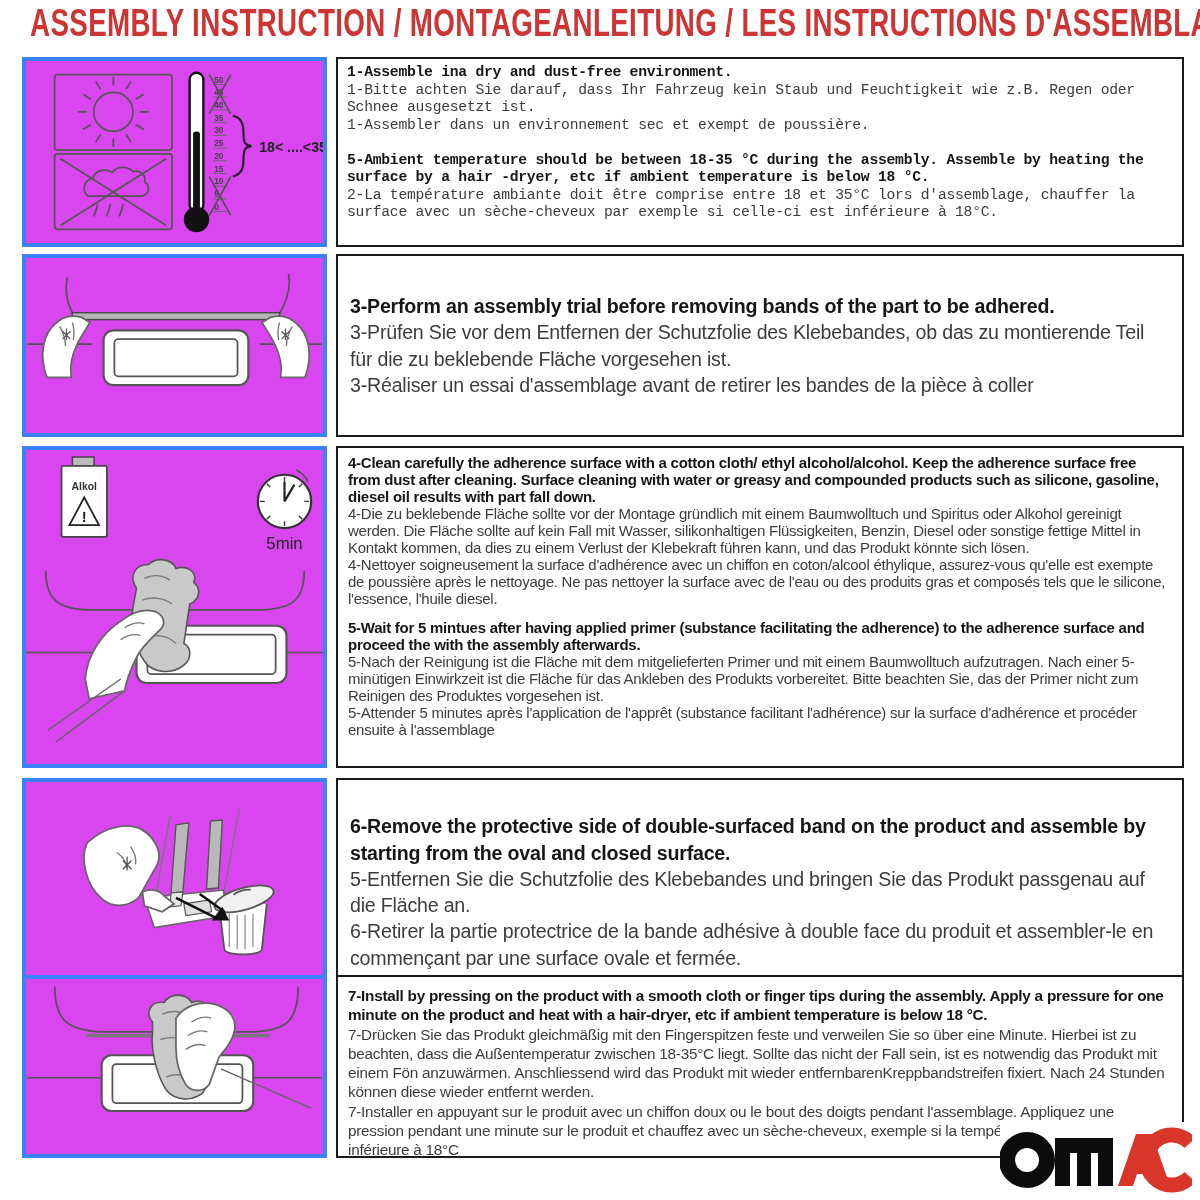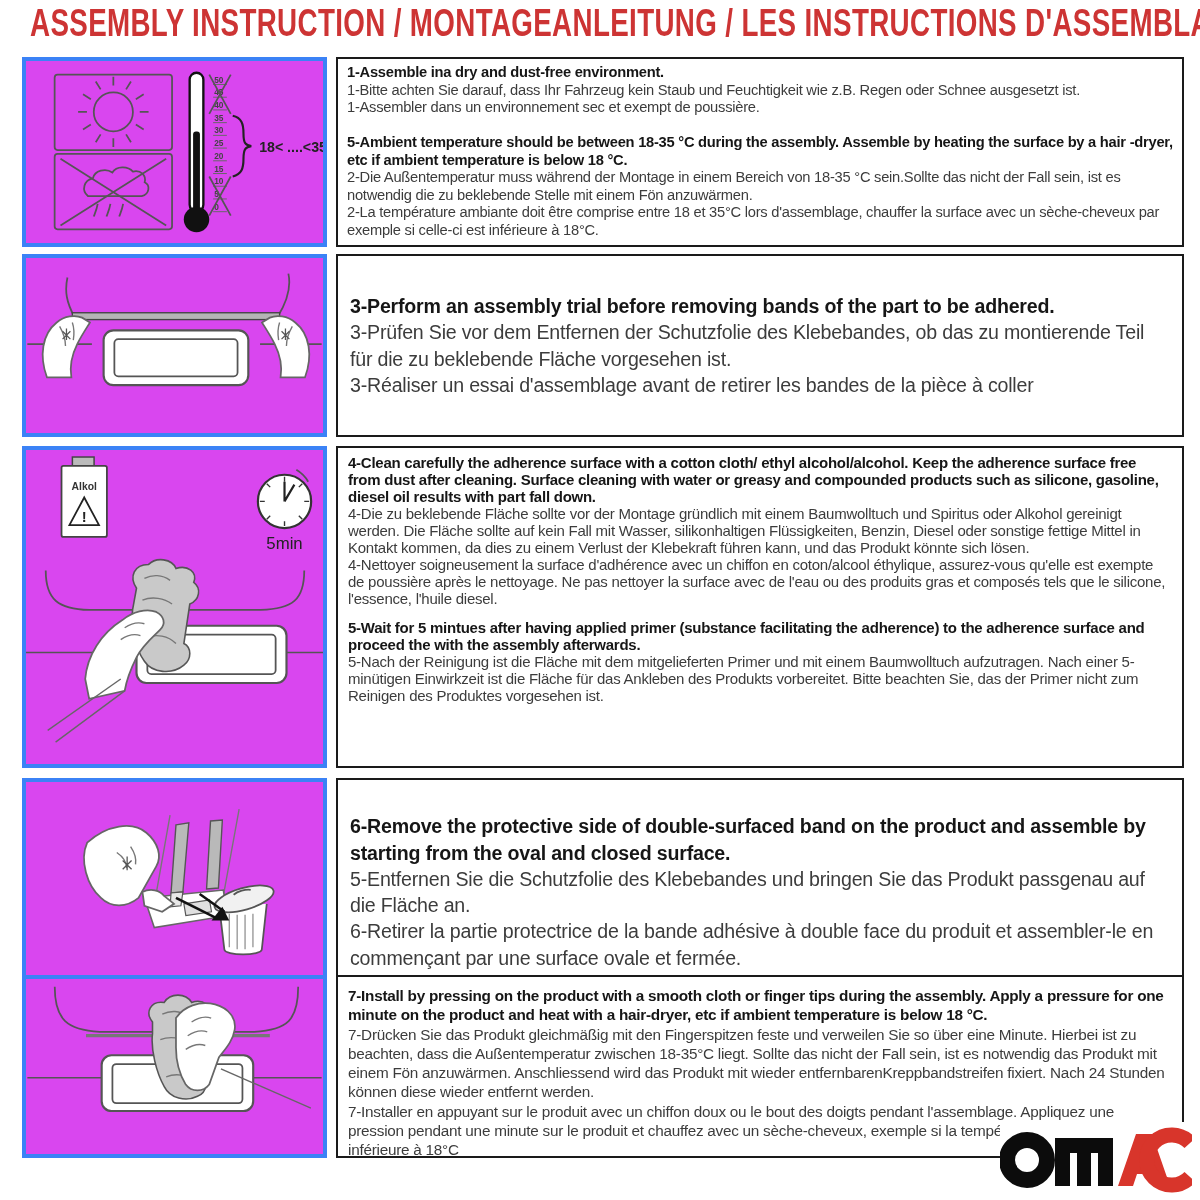--- a/index.html
+++ b/index.html
@@ -9,21 +9,21 @@
          color:#cd3434;white-space:nowrap;transform:scaleX(0.73);transform-origin:0 0;
          letter-spacing:0.5px;}
   .row{position:absolute;left:0;width:1200px;}
   .fig{position:absolute;left:22px;top:0;bottom:0;width:305px;box-sizing:border-box;
        border:4px solid #3b82f6;background:#d946ef;}
   .fig svg{width:100%;height:100%;display:block;}
   .txt{position:absolute;left:336px;top:0;bottom:0;width:848px;box-sizing:border-box;
        border:2px solid #1a1a1a;background:#fff;overflow:hidden;}
   .p{margin:0;color:#3c3c3c;}
   .p.b{color:#161616;font-weight:bold;}
-  .sm{font-size:14.7px;line-height:1.2;padding:5px 9px;letter-spacing:-0.25px;}
+  .sm{font-size:14.7px;line-height:1.2;padding:5px 9px;letter-spacing:-0.25px;font-family:Liberation Mono, monospace;}
   .md{font-size:15px;line-height:1.13;padding:7px 10px;letter-spacing:-0.25px;}
   .md5{font-size:15.3px;line-height:1.26;padding:9px 10px;letter-spacing:-0.25px;}
   .lg{font-size:19.6px;line-height:1.34;padding:0 12px;display:flex;flex-direction:column;
       justify-content:center;letter-spacing:-0.2px;}
   .gap{height:17px;}
   .gap3{height:13px;}
   .logo{position:absolute;left:1000px;top:1122px;width:192px;height:72px;background:#fff;z-index:3;}
   .logo svg{width:100%;height:100%;display:block;}
   .ln{stroke:#555;stroke-width:1.8;fill:none;}
   .hand{fill:#fff;stroke:#666;stroke-width:1.8;}
@@ -78,21 +78,20 @@
           <text x="237" y="93" font-size="14.5" font-weight="bold" fill="#222">18&lt; ....&lt;35 C</text>
         </g>
       </svg>
     </div>
     <div class="txt sm">
       <p class="p b">1-Assemble ina dry and dust-free environment.</p>
       <p class="p">1-Bitte achten Sie darauf, dass Ihr Fahrzeug kein Staub und Feuchtigkeit wie z.B. Regen oder Schnee ausgesetzt ist.</p>
       <p class="p">1-Assembler dans un environnement sec et exempt de poussière.</p>
       <div class="gap"></div>
       <p class="p b">5-Ambient temperature should be between 18-35 °C  during the assembly. Assemble by heating the surface by a hair -dryer, etc if ambient temperature is below 18 °C.</p>
-      <p class="p">2-Die Außentemperatur muss während der Montage in einem Bereich von 18-35 °C  sein.Sollte das nicht der Fall sein, ist es notwendig die zu beklebende Stelle mit einem Fön anzuwärmen.</p>
       <p class="p">2-La température ambiante doit être comprise entre 18 et 35°C lors d'assemblage, chauffer la surface avec un sèche-cheveux par exemple si celle-ci est inférieure à 18°C.</p>
     </div>
   </section>
 
   <section class="row" style="top:254px;height:183px;">
     <div class="fig">
       <svg viewBox="0 0 301 179">
         <path class="ln" d="M0 88 L66 88 M238 88 L301 88"></path>
         <g>
           <path class="ln" d="M48 60 C40 45 38 34 41 20 M256 60 C266 44 270 30 267 16"></path>
@@ -156,20 +155,21 @@
         </g>
       </svg>
     </div>
     <div class="txt md">
       <p class="p b">4-Clean carefully the adherence surface with a cotton cloth/ ethyl alcohol/alcohol. Keep the adherence surface free from dust after cleaning. Surface cleaning with water or greasy and compounded products such as silicone, gasoline, diesel oil results with part fall down.</p>
       <p class="p">4-Die zu beklebende Fläche sollte vor der Montage gründlich mit einem Baumwolltuch und Spiritus oder Alkohol gereinigt werden. Die Fläche sollte auf kein Fall mit Wasser, silikonhaltigen Flüssigkeiten, Benzin, Diesel oder sonstige fettige Mittel in Kontakt kommen, da dies zu einem Verlust der Klebekraft führen kann, und das Produkt könnte sich lösen.</p>
       <p class="p">4-Nettoyer soigneusement la surface d'adhérence avec un chiffon en coton/alcool éthylique, assurez-vous qu'elle est exempte de poussière après le nettoyage. Ne pas nettoyer la surface avec de l'eau ou des produits gras et composés tels que le silicone, l'essence, l'huile diesel.</p>
       <div class="gap3"></div>
       <p class="p b">5-Wait for 5 mintues after having applied primer (substance facilitating the adherence) to the adherence surface and proceed the with the assembly afterwards.</p>
       <p class="p">5-Nach der Reinigung ist die Fläche mit dem mitgelieferten Primer und mit einem Baumwolltuch aufzutragen. Nach einer 5-minütigen Einwirkzeit ist die Fläche für das Ankleben des Produkts vorbereitet. Bitte beachten Sie, das der Primer nicht zum Reinigen des Produktes vorgesehen ist.</p>
+      <p class="p">5-Attender 5 minutes après l'application de l'apprêt (substance facilitant l'adhérence) sur la surface d'adhérence et procéder ensuite à l'assemblage</p>
     </div>
   </section>
 
   <section class="row" style="top:778px;height:228px;">
     <div class="fig">
       <svg viewBox="0 0 301 184">
         <path stroke="#777" stroke-width="1.4" fill="none" d="M146 14 L128 116 M216 8 L200 96"></path>
         <g>
           <path d="M120 98 L200 90 L204 116 L130 128 Z" fill="#fff" stroke="#666" stroke-width="1.6"></path>
         </g>

